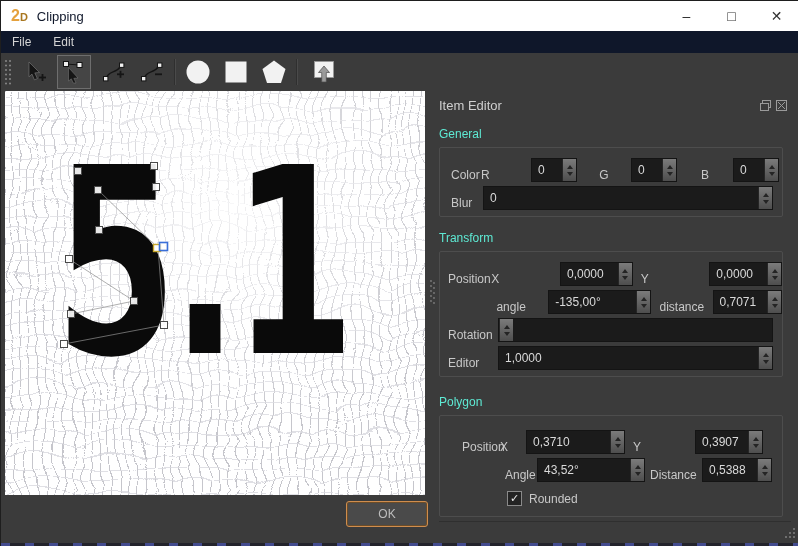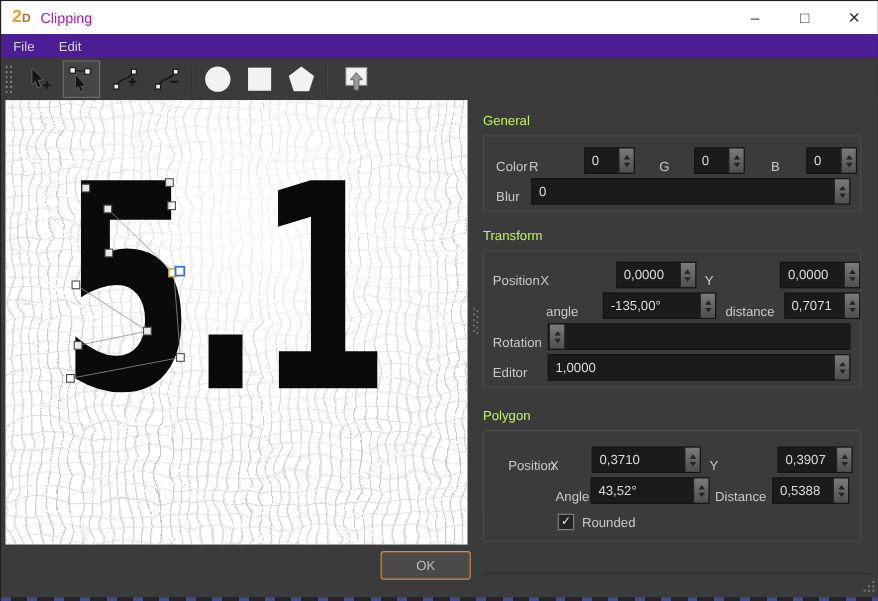--- a/index.html
+++ b/index.html
@@ -3,26 +3,26 @@
 <meta charset="utf-8">
 <style>
   html,body{margin:0;padding:0;background:#222;font-family:"Liberation Sans",sans-serif;}
   .window{position:relative;width:798px;height:546px;background:#3b3b3b;border:1px solid #1e1e1e;overflow:hidden;}
 
   
   .titlebar{position:absolute;left:0;top:0;width:100%;height:30px;background:#ffffff;display:flex;align-items:center;}
   .logo{margin-left:10px;display:flex;align-items:baseline;}
   .logo .l2{color:#e5a13d;font-weight:bold;font-size:16px;line-height:16px;}
   .logo .ld{color:#a8761f;font-weight:bold;font-size:11px;}
-  .titletext{margin-left:9px;font-size:13px;color:#a21caf;}
+  .titletext{margin-left:9px;font-size:13px;color:#0f172a;}
   .winbtns{margin-left:auto;display:flex;height:100%;}
   .winbtn{width:45px;height:100%;display:flex;align-items:center;justify-content:center;font-size:14px;color:#333;cursor:default;}
 
   
-  .menubar{position:absolute;left:0;top:30px;width:100%;height:22px;background:#4c1d95;display:flex;align-items:center;border-bottom:1px solid #343434;}
+  .menubar{position:absolute;left:0;top:30px;width:100%;height:22px;background:#0f172a;display:flex;align-items:center;border-bottom:1px solid #343434;}
   .menuitem{color:#d4d4d4;font-size:12px;padding:0 11px;}
 
   
   .toolbar{position:absolute;left:0;top:52px;width:100%;height:38px;background:#3b3b3b;display:flex;align-items:center;}
   .tgrip{margin-left:2px;width:10px;height:28px;}
   .tbtn{width:32px;height:32px;display:flex;align-items:center;justify-content:center;border:1px solid transparent;}
   .tbtn.sel{background:#454545;border:1px solid #6e6e6e;}
   .tsep{width:1px;height:26px;background:#2f2f2f;border-right:1px solid #4a4a4a;margin:0 5px;}
 
   
@@ -30,21 +30,21 @@
   .canvas svg{display:block;}
 
   
   .splitter{position:absolute;left:424px;top:90px;width:14px;height:404px;display:flex;align-items:center;justify-content:center;}
 
   
   .panel{position:absolute;left:438px;top:90px;width:352px;height:430px;border-bottom:1px solid #2f2f2f;}
   .panel-head{display:flex;align-items:center;height:20px;padding-top:4px;}
   .panel-title{color:#cfcfcf;font-size:13px;}
   .panel-icons{margin-left:auto;display:flex;gap:5px;padding-right:4px;}
-  .sec-label{color:#bef264;font-size:12px;margin-top:12px;}
+  .sec-label{color:#5eead4;font-size:12px;margin-top:12px;}
   .frame{border:1px solid #4d4d4d;border-radius:2px;margin-top:6px;margin-right:8px;padding:6px 0;}
   .row{display:flex;align-items:flex-end;height:28px;}
   .lbl{color:#c8c8c8;font-size:12px;}
   .field{height:22px;background:#1b1b1b;display:flex;align-items:center;color:#dadada;font-size:12px;border:1px solid #141414;}
   .field .val{flex:1;padding-left:6px;white-space:nowrap;overflow:hidden;}
   .spin{width:13px;align-self:stretch;background:linear-gradient(#7b7b7b,#4e4e4e);border-left:1px solid #262626;display:flex;flex-direction:column;align-items:center;justify-content:center;gap:3px;}
   .spin .up{width:0;height:0;border-left:3px solid transparent;border-right:3px solid transparent;border-bottom:4px solid #242424;}
   .spin .dn{width:0;height:0;border-left:3px solid transparent;border-right:3px solid transparent;border-top:4px solid #242424;}
   .checkbox{width:13px;height:13px;background:#232323;border:1px solid #8a8a8a;display:flex;align-items:center;justify-content:center;color:#ececec;font-size:11px;line-height:11px;}
 
@@ -220,20 +220,33 @@
           <circle cx="5" cy="14" r="0.9"></circle>
         <circle cx="2" cy="17" r="0.9"></circle>
           <circle cx="5" cy="19" r="0.9"></circle>
         <circle cx="2" cy="22" r="0.9"></circle>
           <circle cx="5" cy="24" r="0.9"></circle>
       </g>
     </svg>
   </div>
 
   <div class="panel">
+    <div class="panel-head">
+      <span class="panel-title">Item Editor</span>
+      <span class="panel-icons">
+        <svg width="11" height="11" viewBox="0 0 11 11">
+          <rect x="2.5" y="0.5" width="8" height="7" fill="none" stroke="#9a9a9a"></rect>
+          <rect x="0.5" y="3.5" width="8" height="7" fill="#3b3b3b" stroke="#9a9a9a"></rect>
+        </svg>
+        <svg width="11" height="11" viewBox="0 0 11 11">
+          <rect x="0.5" y="0.5" width="10" height="10" fill="none" stroke="#9a9a9a"></rect>
+          <path d="M2 2 L9 9 M9 2 L2 9" stroke="#9a9a9a" stroke-width="1"></path>
+        </svg>
+      </span>
+    </div>
 
     <div class="sec-label">General</div>
     <div class="frame">
       <div class="row">
         <span class="lbl" style="margin-left:11px;width:30px">Color</span>
         <span class="lbl" style="width:50px">R</span>
         <div class="field" style="width:44px">
           <span class="val">0</span>
           <span class="spin">
               <i class="up"></i>
@@ -328,21 +341,21 @@
             </span>
         </div>
       </div>
     </div>
 
     <div class="sec-label" style="margin-top:18px">Polygon</div>
     <div class="frame" style="padding-left:22px;padding-top:10px;padding-bottom:10px">
       <div class="row">
         <span class="lbl" style="width:38px">Position</span>
         <span class="lbl" style="width:11px">X</span>
-        <div class="field" style="width:97px;margin-left:27px">
+        <div class="field" style="width:97px;margin-left:15px">
           <span class="val">0,3710</span>
           <span class="spin">
               <i class="up"></i>
               <i class="dn"></i>
             </span>
         </div>
         <span class="lbl" style="width:62px;padding-left:8px">Y</span>
         <div class="field" style="width:66px">
           <span class="val">0,3907</span>
           <span class="spin">

